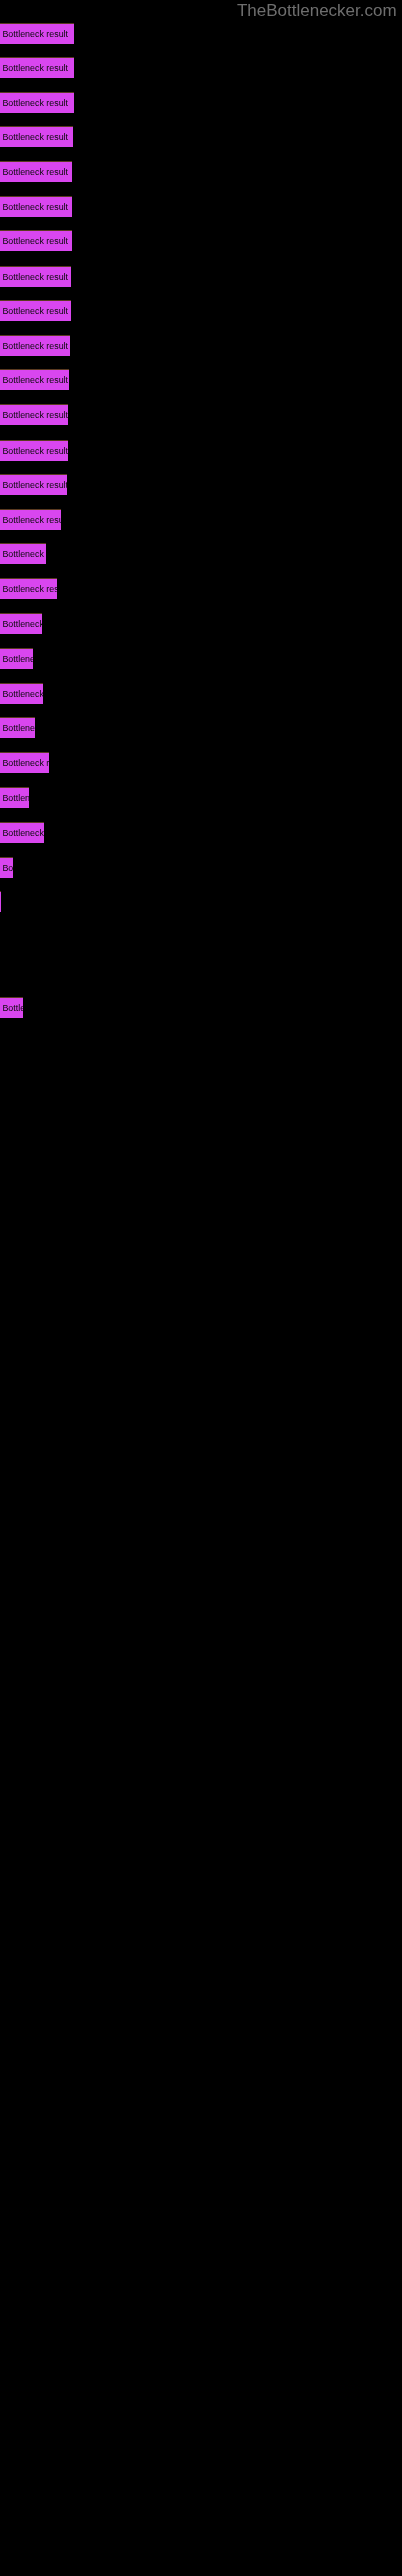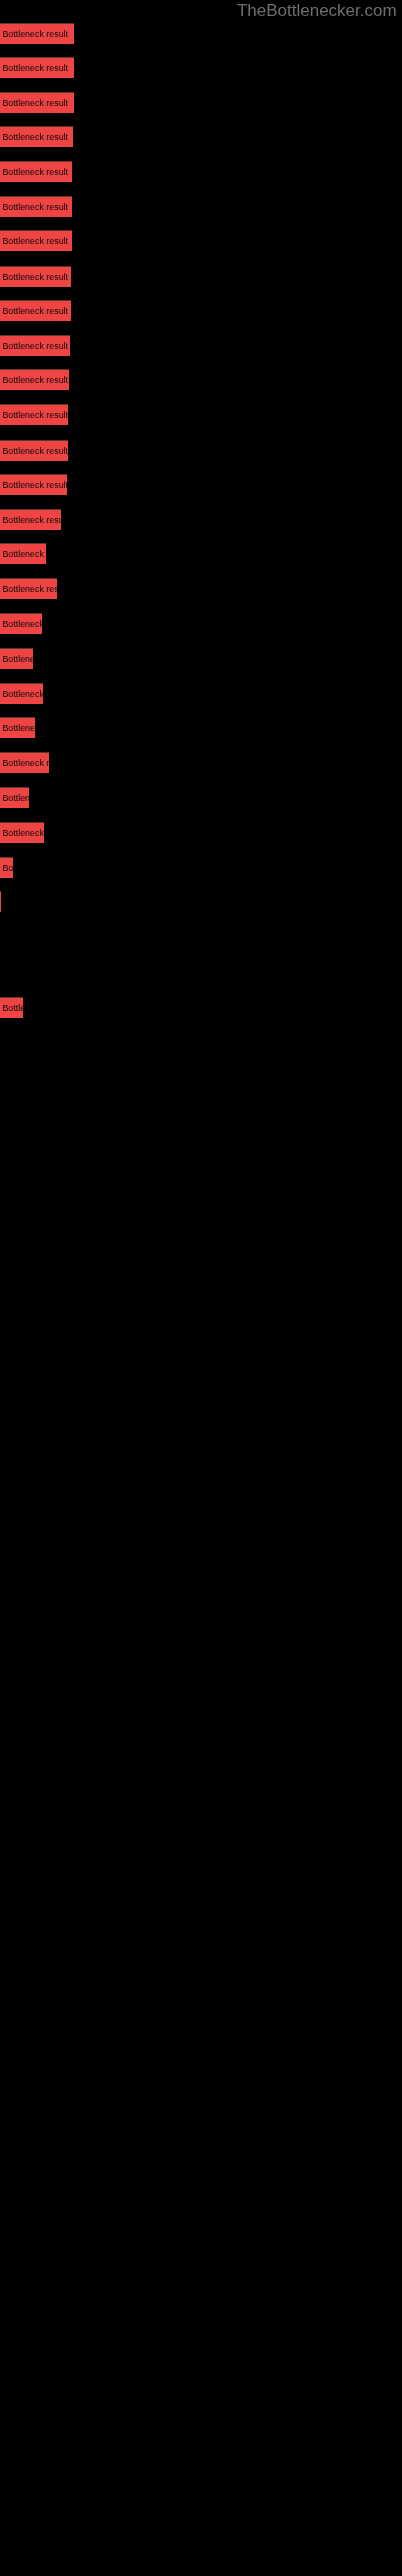--- a/index.html
+++ b/index.html
@@ -32,21 +32,21 @@
   }
   .bar-row {
     position:absolute;
     left:0px;
     height:21px;
   }
   .bar {
     position:absolute;
     left:0px; top:0px;
     height:21px;
-    background:#ef4444;
+    background:#d946ef;
     border-top:1.6px solid #5a3a20;
     overflow:hidden;
     white-space:nowrap;
     text-align:right;
   }
   .bar-label {
     position:absolute;
     left:2.4px;
     top:50%;
     transform:translateY(-50%);

